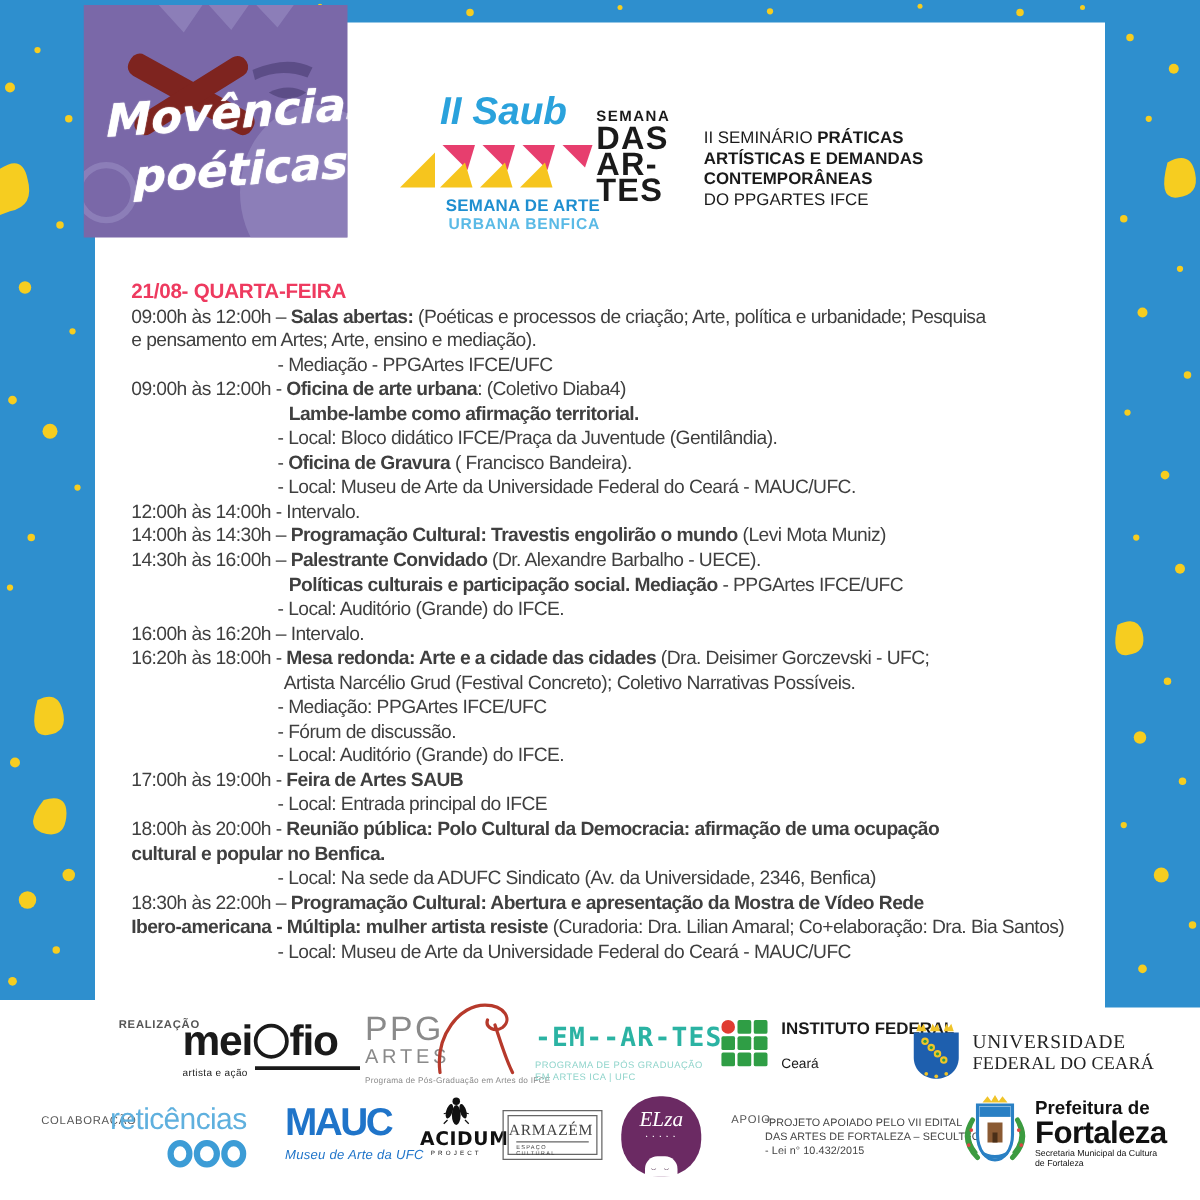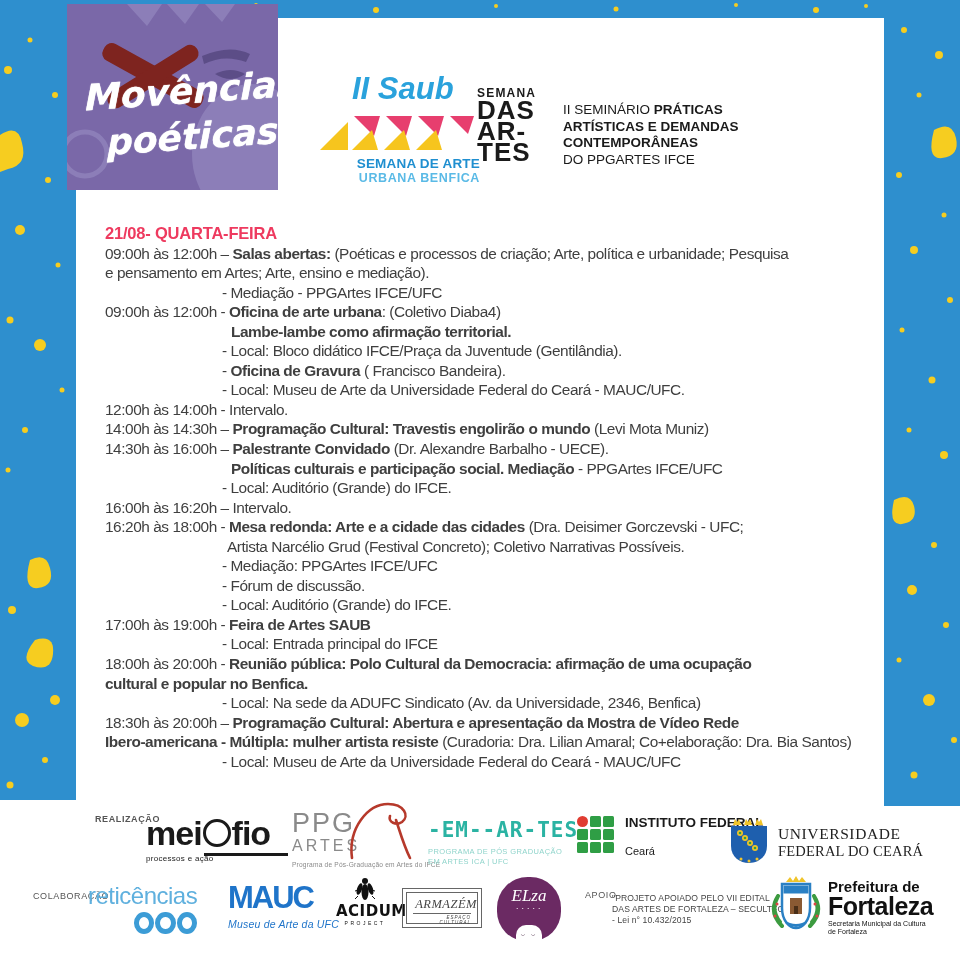--- a/index.html
+++ b/index.html
@@ -78,21 +78,21 @@
   #mauc{left:228px;top:880px;color:var(--maucBlue);}
   #mauc .t{font-size:31px;font-weight:700;letter-spacing:-2px;}
   #mauc .sub{font-size:10.5px;font-style:italic;margin-top:2px;letter-spacing:.2px;}
   
   #acidum{left:336px;top:876px;text-align:center;color:#111;width:58px;}
   #acidum .t{font-size:15px;font-weight:700;letter-spacing:.5px;font-family:"DejaVu Sans",sans-serif;}
   #acidum .sub{font-size:5px;letter-spacing:2.5px;}
   
   #armazem{left:402px;top:888px;width:78px;height:38px;border:1.5px solid var(--armGray);
            display:flex;align-items:center;justify-content:center;}
-  #armazem .inner{border:1px solid var(--armGray);width:70px;height:30px;text-align:right;color:#444;font-style:italic;}
+  #armazem .inner{border:1px solid var(--armGray);width:70px;height:30px;text-align:left;color:#444;}
   #armazem .t{font-family:"Liberation Serif",serif;font-size:12.5px;letter-spacing:.5px;margin-top:4px;}
   #armazem .sub{font-size:4.5px;letter-spacing:1px;border-top:.5px solid var(--armGray);margin:1px 6px 0;padding-top:1px;}
   
   #elza{left:497px;top:877px;width:64px;height:64px;background:var(--elzaPurple);border-radius:48% 48% 46% 46%;
         position:absolute;text-align:center;}
   #elza .t{color:#fff;font-family:"Liberation Serif",serif;font-style:italic;font-size:17px;margin-top:9px;}
   #elza .dots{color:#fff;font-size:4px;letter-spacing:1.5px;}
   #elza .facebit{position:absolute;left:19px;bottom:0;width:26px;height:16px;background:#fff;
                  border-radius:10px 10px 2px 2px;}
   #elza .eyes{position:absolute;left:0;top:2px;width:26px;text-align:center;font-size:7px;color:#3c1838;letter-spacing:2px;}
@@ -244,36 +244,36 @@
         <div class="sched-line ind0"><span>16:20h às 18:00h - </span><span class="b">Mesa redonda: Arte e a cidade das cidades</span><span> (Dra. Deisimer Gorczevski - UFC;</span></div>
         <div class="sched-line ind3"><span>Artista Narcélio Grud (Festival Concreto); Coletivo Narrativas Possíveis.</span></div>
         <div class="sched-line ind1"><span>- Mediação: PPGArtes IFCE/UFC</span></div>
         <div class="sched-line ind1"><span>- Fórum de discussão.</span></div>
         <div class="sched-line ind1"><span>- Local: Auditório (Grande) do IFCE.</span></div>
         <div class="sched-line ind0"><span>17:00h às 19:00h - </span><span class="b">Feira de Artes SAUB</span></div>
         <div class="sched-line ind1"><span>- Local: Entrada principal do IFCE</span></div>
         <div class="sched-line ind0"><span>18:00h às 20:00h - </span><span class="b">Reunião pública: Polo Cultural da Democracia: afirmação de uma ocupação</span></div>
         <div class="sched-line ind0"><span class="b">cultural e popular no Benfica.</span></div>
         <div class="sched-line ind1"><span>- Local: Na sede da ADUFC Sindicato (Av. da Universidade, 2346, Benfica)</span></div>
-        <div class="sched-line ind0"><span>18:30h às 20:00h – </span><span class="b">Programação Cultural: Abertura e apresentação da Mostra de Vídeo Rede</span></div>
+        <div class="sched-line ind0"><span>18:30h às 22:00h – </span><span class="b">Programação Cultural: Abertura e apresentação da Mostra de Vídeo Rede</span></div>
         <div class="sched-line ind0"><span class="b">Ibero-americana - Múltipla: mulher artista resiste</span><span> (Curadoria: Dra. Lilian Amaral; Co+elaboração: Dra. Bia Santos)</span></div>
         <div class="sched-line ind1"><span>- Local: Museu de Arte da Universidade Federal do Ceará - MAUC/UFC</span></div>
       </div>
   </div>
 
   <div class="seclabel" id="lbl-realizacao">REALIZAÇÃO</div>
 
   <div class="logo" id="meiofio">
     <div class="row">
       <span>mei</span>
         <span class="circ">o</span>
         <span>fio</span>
     </div>
     <div class="rule"></div>
-    <div class="sub">processos e ação</div>
+    <div class="sub">artista e ação</div>
   </div>
 
   <div class="logo" id="ppg">
     <div class="l1">PPG</div>
     <div class="l2">ARTES</div>
     <div class="sub">Programa de Pós-Graduação em Artes do IFCE</div>
   </div>
   <svg class="logo" id="ppg-stroke" width="70" height="64">
     <path d="M6,60 C2,30 22,6 42,6 C58,6 64,18 56,24 C50,28 42,24 44,18 M50,22 C54,34 58,48 64,60" fill="none" style="stroke:var(--ppgRed)" stroke-width="2.6" stroke-linecap="round"></path>
   </svg>

